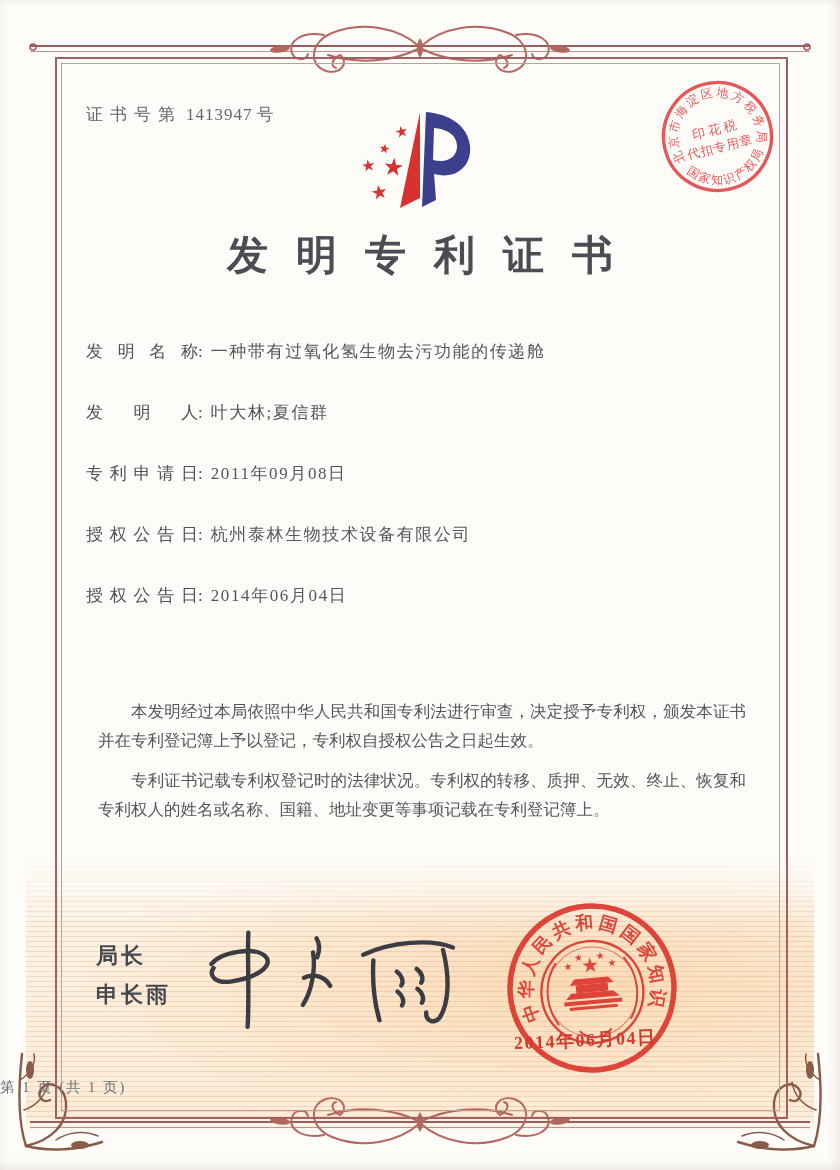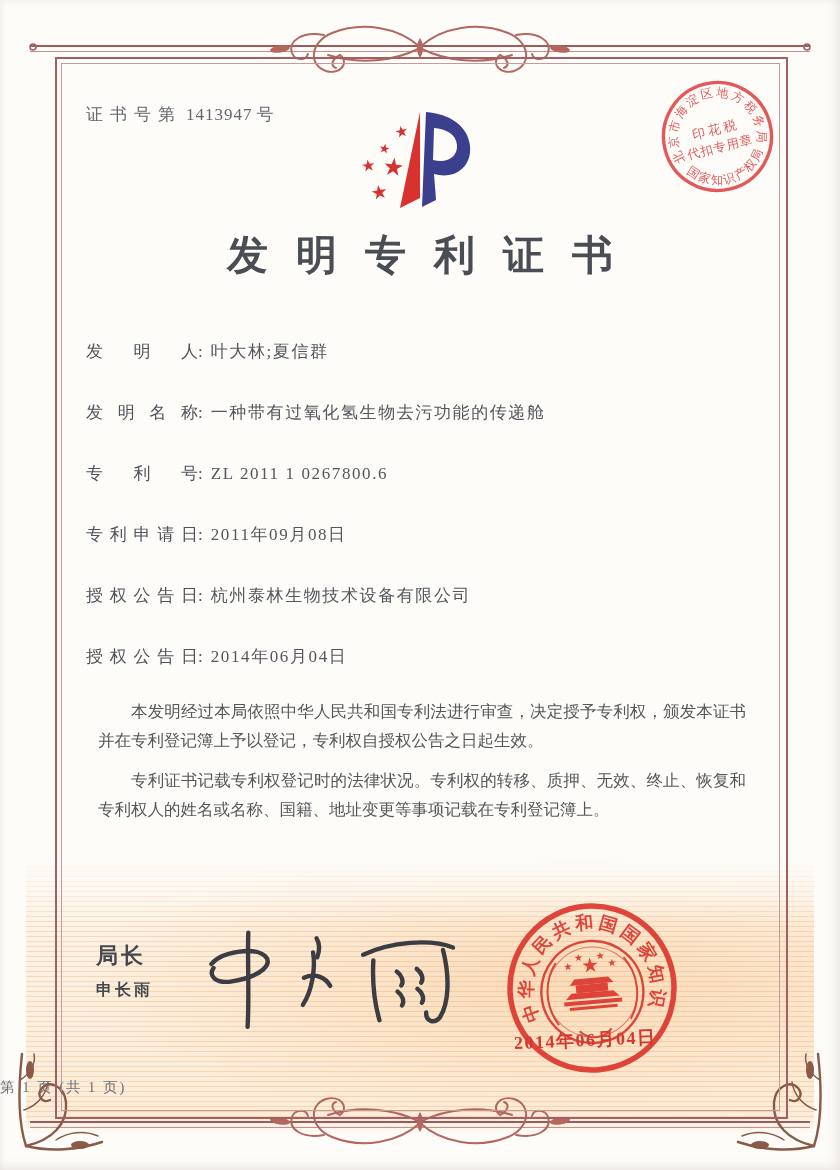--- a/index.html
+++ b/index.html
@@ -41,21 +41,21 @@
     font-size:41px;font-weight:600;color:#4b4d54;letter-spacing:28px;text-indent:28px;}
   .fields{position:absolute;left:86px;top:338px;width:640px;}
   .field-row{margin-bottom:33px;font-size:17px;color:#4f5258;line-height:28px;white-space:nowrap;}
   .f-label{display:inline-block;width:112px;text-align:justify;text-align-last:justify;vertical-align:baseline;}
   .f-colon{padding-right:8px;}
   .f-value{letter-spacing:1.6px;color:#54575d;}
   .paragraphs{position:absolute;left:86px;top:686px;width:672px;font-size:16.5px;
     color:#55565a;text-align:justify;line-height:28.6px;}
   .paragraphs p{margin:12px;text-indent:2em;}
   #sign-title{position:absolute;left:96px;top:941px;font-size:22px;font-weight:600;color:#45484f;letter-spacing:3px;}
-  #sign-name{position:absolute;left:96px;top:980px;font-size:16px;font-weight:600;color:#45484f;letter-spacing:3px;}
+  #sign-name{position:absolute;left:96px;top:980px;font-size:22px;font-weight:600;color:#45484f;letter-spacing:3px;}
   #signature{position:absolute;left:192px;top:922px;transform:rotate(-2deg);}
   #footer{position:absolute;left:0;right:0;top:1078px;text-align:left;font-size:14.5px;color:#6e6f72;letter-spacing:2px;}
   
   #tax-stamp{position:absolute;left:645px;top:64px;transform:rotate(-14deg);opacity:.88;z-index:4;}
   #official-seal{position:absolute;left:477px;top:873px;transform:rotate(-5deg);opacity:.92;z-index:4;}
   #seal-date{position:absolute;left:514px;top:1028px;z-index:5;transform:rotate(-2.5deg);
     font-size:18px;font-weight:700;color:#d4392d;letter-spacing:1.5px;white-space:nowrap;}
   #logo{position:absolute;left:352px;top:108px;z-index:3;}
 </style>
 </head>
@@ -133,27 +133,24 @@
         <textPath href="#taxBotArc" startOffset="2">国家知识产权局</textPath>
       </text>
       <text x="0" y="-3" text-anchor="middle" font-size="13" fill="#e04343" letter-spacing="3">印花税</text>
       <text x="0" y="15" text-anchor="middle" font-size="12.5" fill="#e04343" letter-spacing="1">代扣专用章</text>
     </svg>
 
     <div id="title">发明专利证书</div>
 
     <div class="fields">
       <div class="field-row">
+        <span class="f-label">发明名称</span><span class="f-colon">:</span><span class="f-value">一种带有过氧化氢生物去污功能的传递舱</span>
+      </div>
+      <div class="field-row">
         <span class="f-label">发明人</span><span class="f-colon">:</span><span class="f-value">叶大林;夏信群</span>
-      </div>
-      <div class="field-row">
-        <span class="f-label">发明名称</span><span class="f-colon">:</span><span class="f-value">一种带有过氧化氢生物去污功能的传递舱</span>
-      </div>
-      <div class="field-row">
-        <span class="f-label">专利号</span><span class="f-colon">:</span><span class="f-value">ZL 2011 1 0267800.6</span>
       </div>
       <div class="field-row">
         <span class="f-label">专利申请日</span><span class="f-colon">:</span><span class="f-value">2011年09月08日</span>
       </div>
       <div class="field-row">
         <span class="f-label">授权公告日</span><span class="f-colon">:</span><span class="f-value">杭州泰林生物技术设备有限公司</span>
       </div>
       <div class="field-row">
         <span class="f-label">授权公告日</span><span class="f-colon">:</span><span class="f-value">2014年06月04日</span>
       </div>

